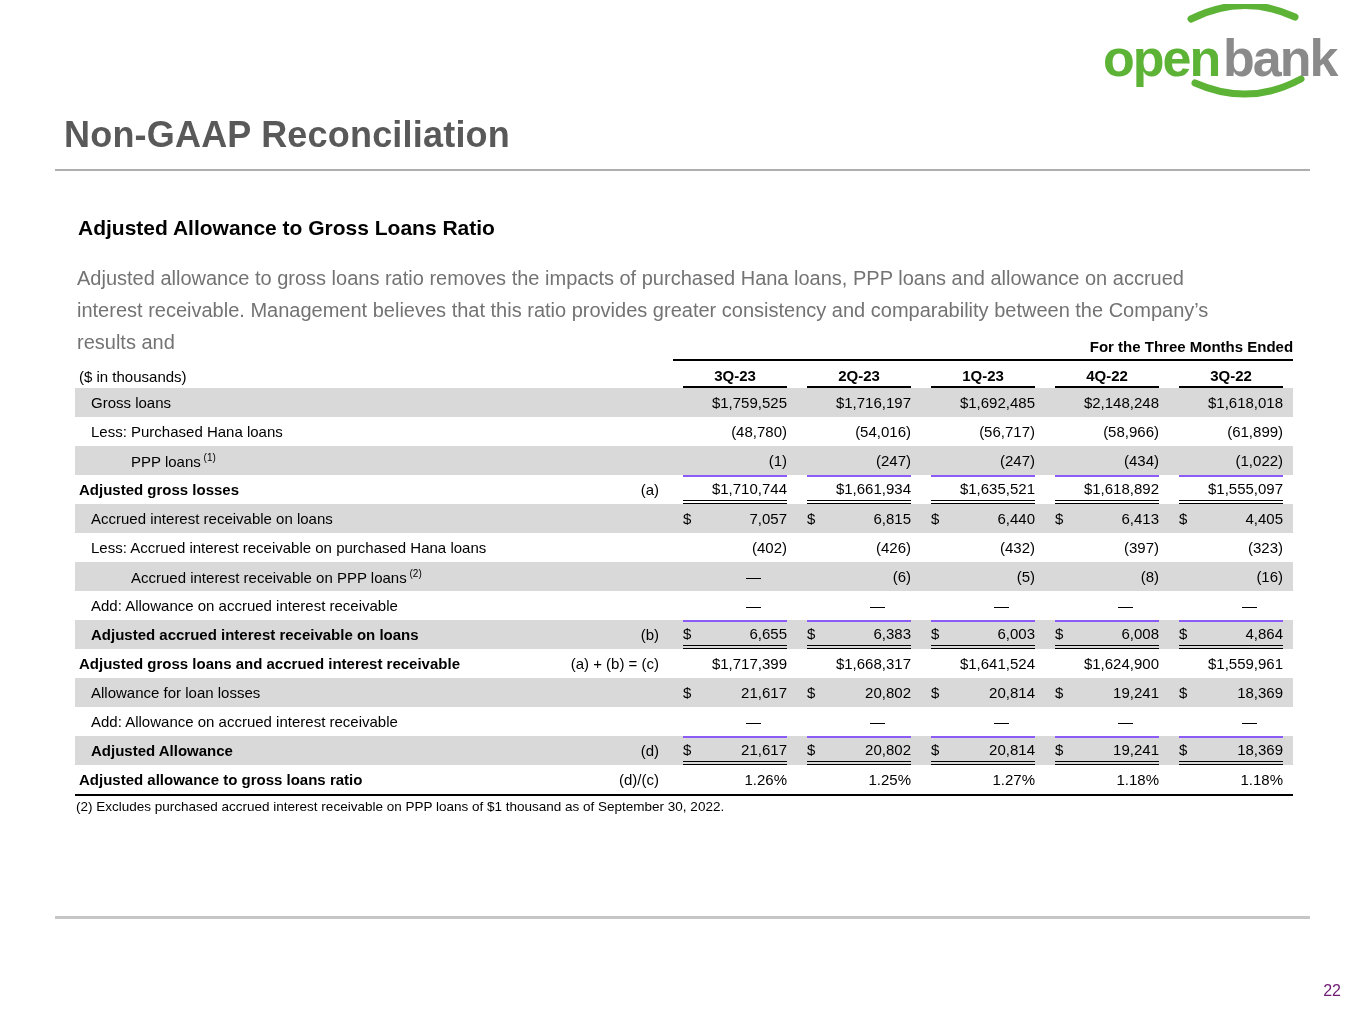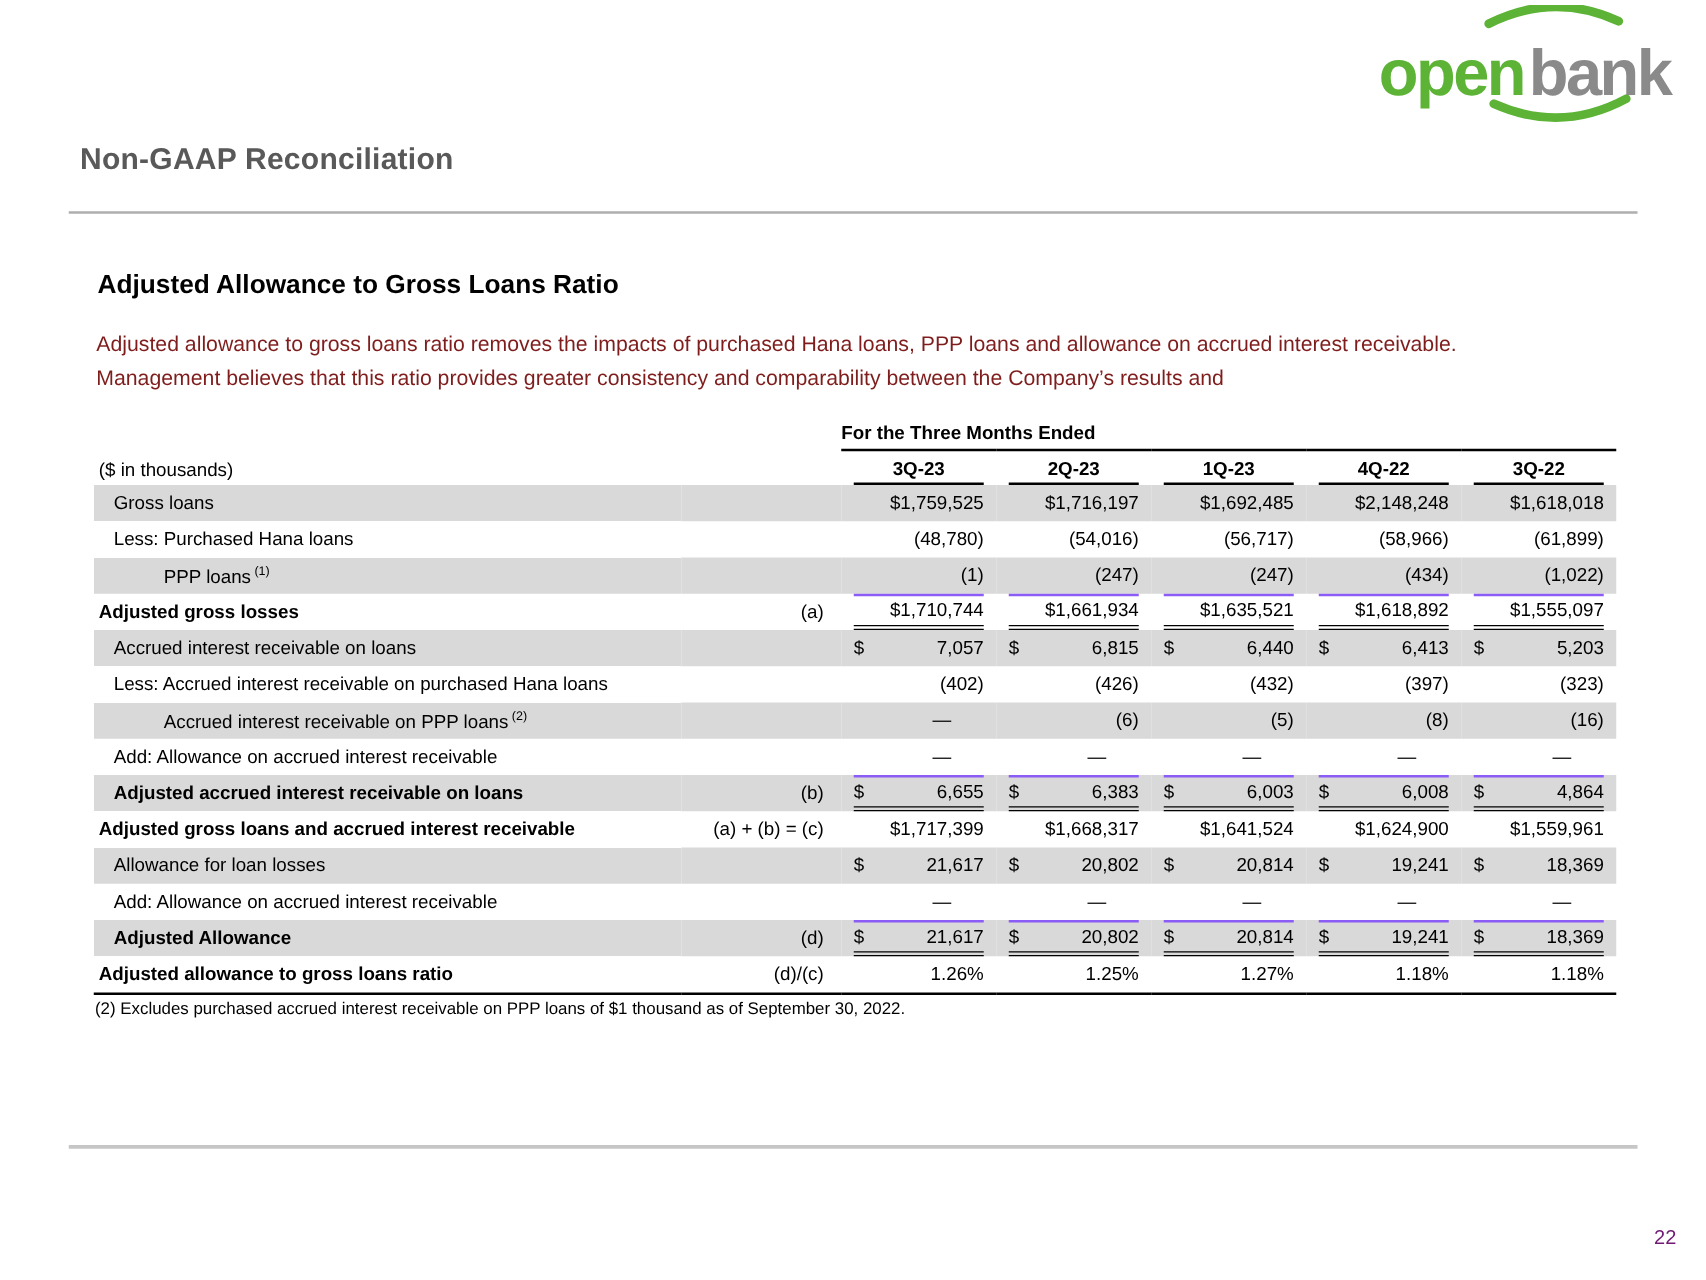--- a/index.html
+++ b/index.html
@@ -3,32 +3,32 @@
 <meta charset="utf-8">
 <style>
   * { margin:0; padding:0; box-sizing:border-box; }
   html,body { width:1365px; height:1024px; background:#ffffff; }
   body { font-family:"Liberation Sans", sans-serif; color:#000; }
 
   .slide { position:relative; width:1365px; height:1024px; background:#fff; overflow:hidden; }
 
   .logo { position:absolute; top:4px; right:12px; width:258px; height:94px; }
 
-  .page-title { position:absolute; left:64px; top:114px; font-size:24px; font-weight:bold; color:#595959; letter-spacing:0.2px;text-align:right; }
+  .page-title { position:absolute; left:64px; top:114px; font-size:36px; font-weight:bold; color:#595959; letter-spacing:0.2px;text-align:right; }
   .title-rule { position:absolute; left:55px; top:169px; width:1255px; height:2px; background:#aeaeae; }
 
   .section-heading { position:absolute; left:78px; top:216px; font-size:21px; font-weight:bold; color:#000; }
-  .section-paragraph { position:absolute; left:77px; top:262px; width:1175px; font-size:17px; line-height:1.6; color:#7f1d1d; }
+  .section-paragraph { position:absolute; left:77px; top:262px; width:1175px; font-size:20px; line-height:1.6; color:#737373; }
 
   .tablewrap { position:absolute; left:75px; top:334px; width:1218px; }
   table { width:100%; border-collapse:collapse; table-layout:fixed; font-size:15px; color:#000; }
 
   tr.hdrA { height:26px; }
   tr.hdrB { height:28px; }
-  .months-cell { text-align:left; font-weight:bold; border-bottom:2px solid #000; padding-bottom:1px; }
+  .months-cell { text-align:right; font-weight:bold; border-bottom:2px solid #000; padding-bottom:1px; }
   .units { vertical-align:bottom; padding-left:4px; padding-bottom:3px; white-space:nowrap; }
   .qh { vertical-align:bottom; padding:0 10px; }
   .qh .hbox { text-align:center; font-weight:bold; border-bottom:2px solid #000; padding-bottom:2px; }
 
   tr.datarow { height:29px; }
   tr.shaded td { background:#d9d9d9; }
   td.lbl { white-space:nowrap; overflow:hidden; }
   td.lbl.ind0 { padding-left:4px; }
   td.lbl.ind1 { padding-left:16px; }
   td.lbl.ind2 { padding-left:56px; }
@@ -243,21 +243,21 @@
             </td>
             <td class="val">
               <div class="box">
                 <span>$</span>
                 <span>6,413</span>
               </div>
             </td>
             <td class="val">
               <div class="box">
                 <span>$</span>
-                <span>5,203</span>
+                <span>4,405</span>
               </div>
             </td>
           </tr>
           <tr class="datarow">
             <td class="lbl ind1">Less: Accrued interest receivable on purchased Hana loans</td>
             <td class="formula"></td>
             <td class="val">
               <div class="box">
                 <span>(402)</span>
               </div>

